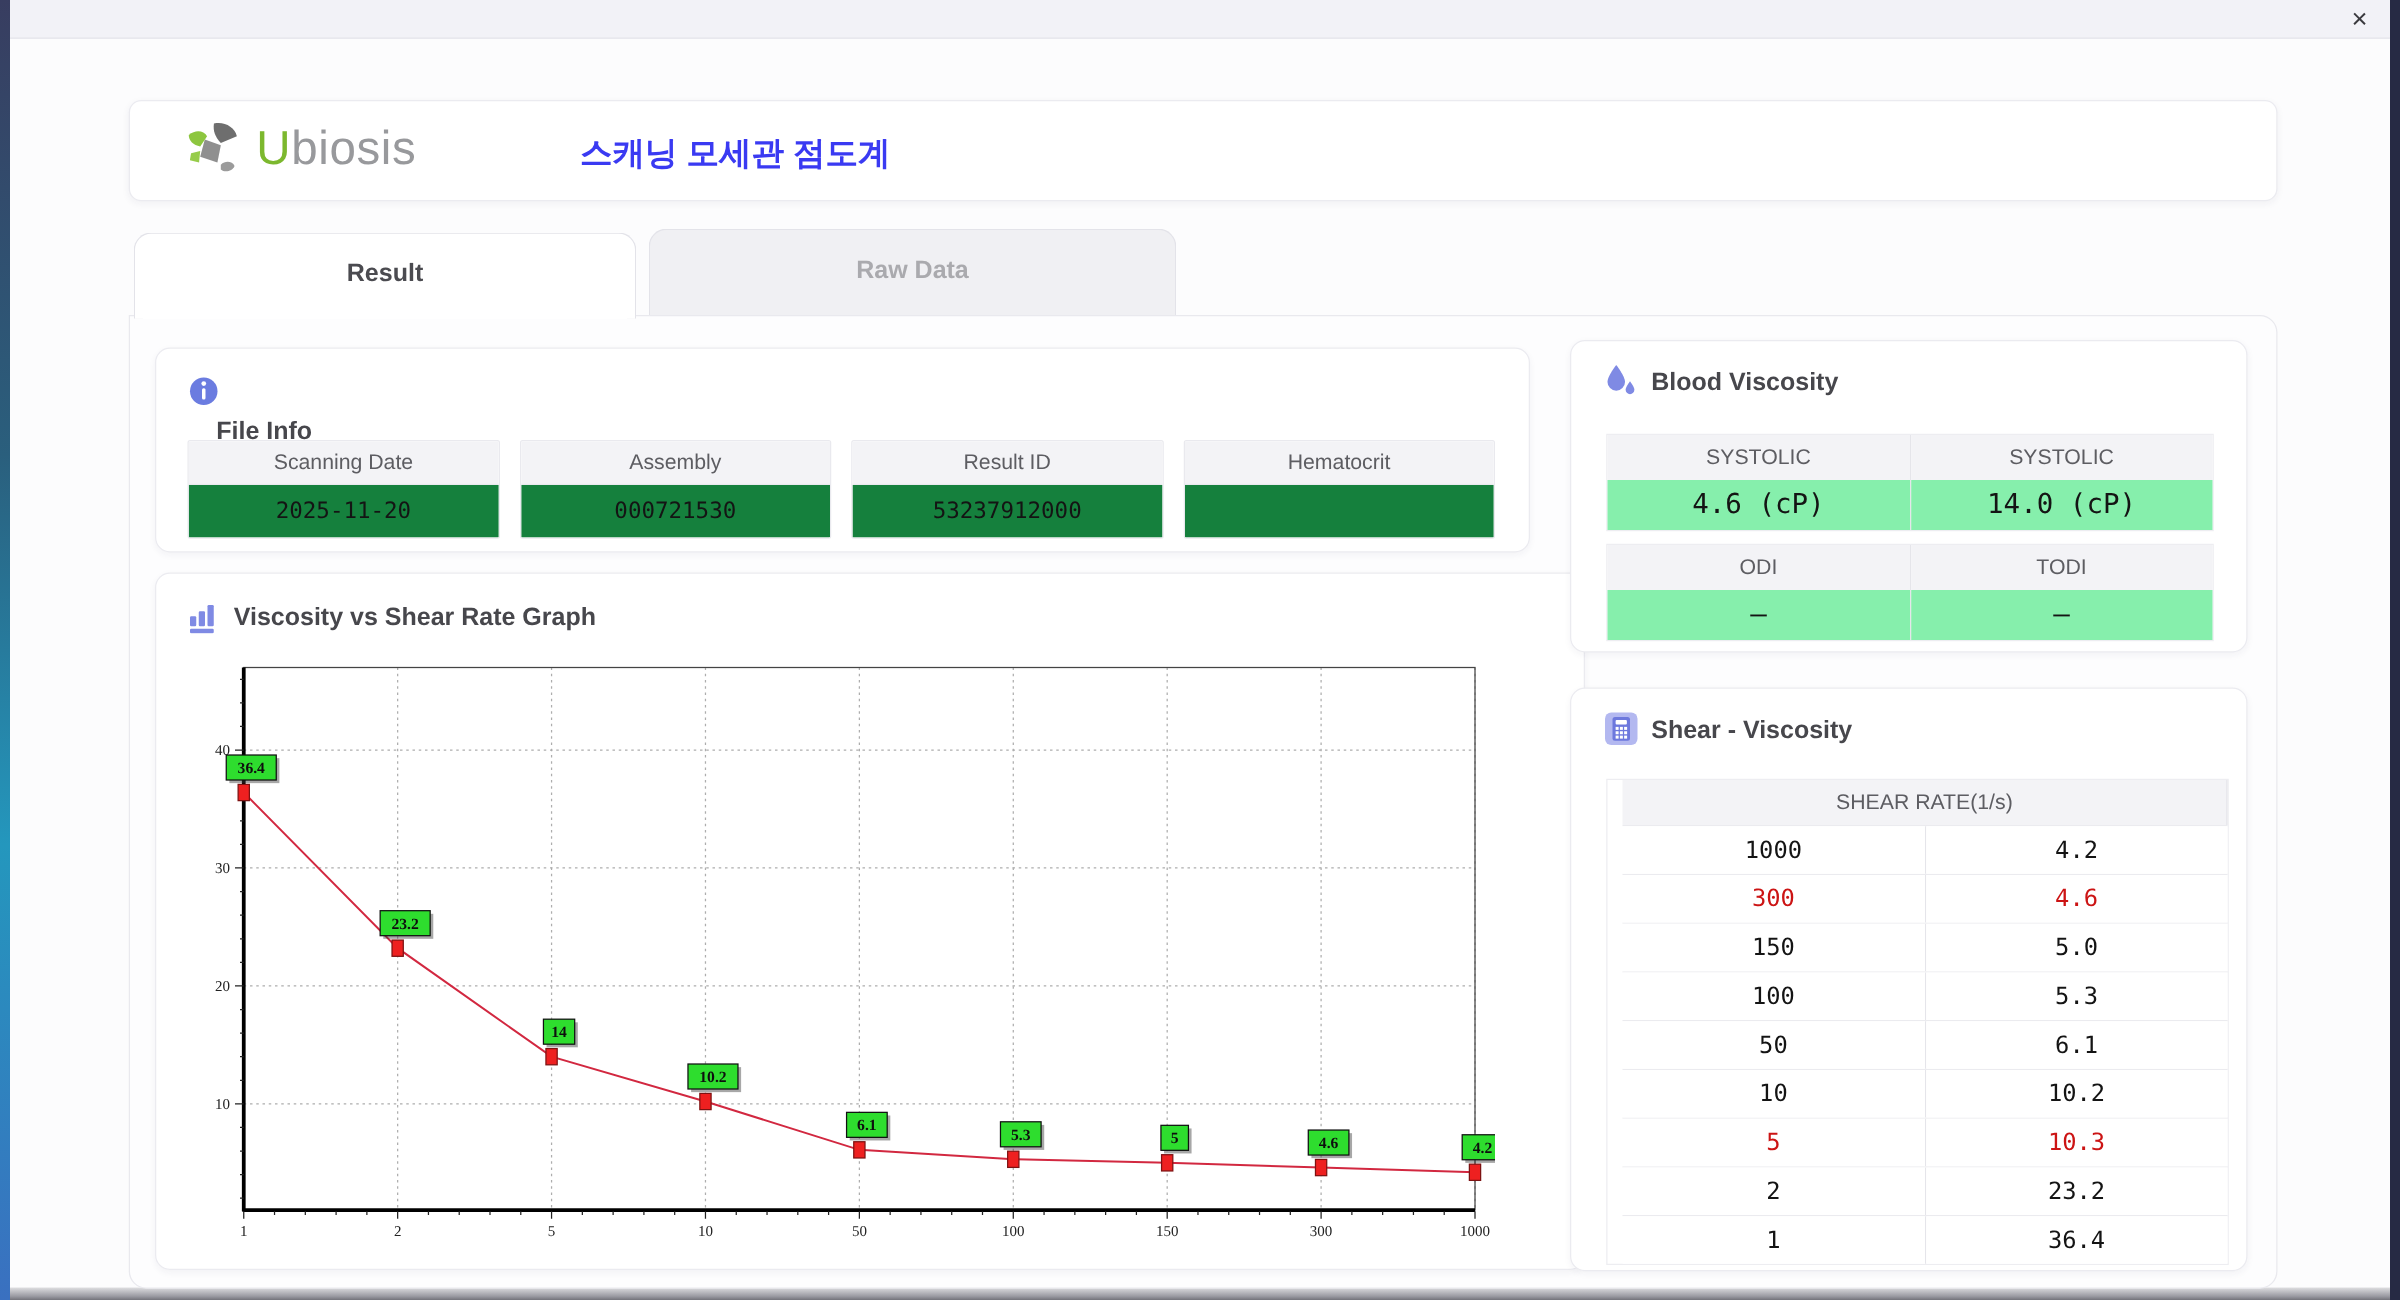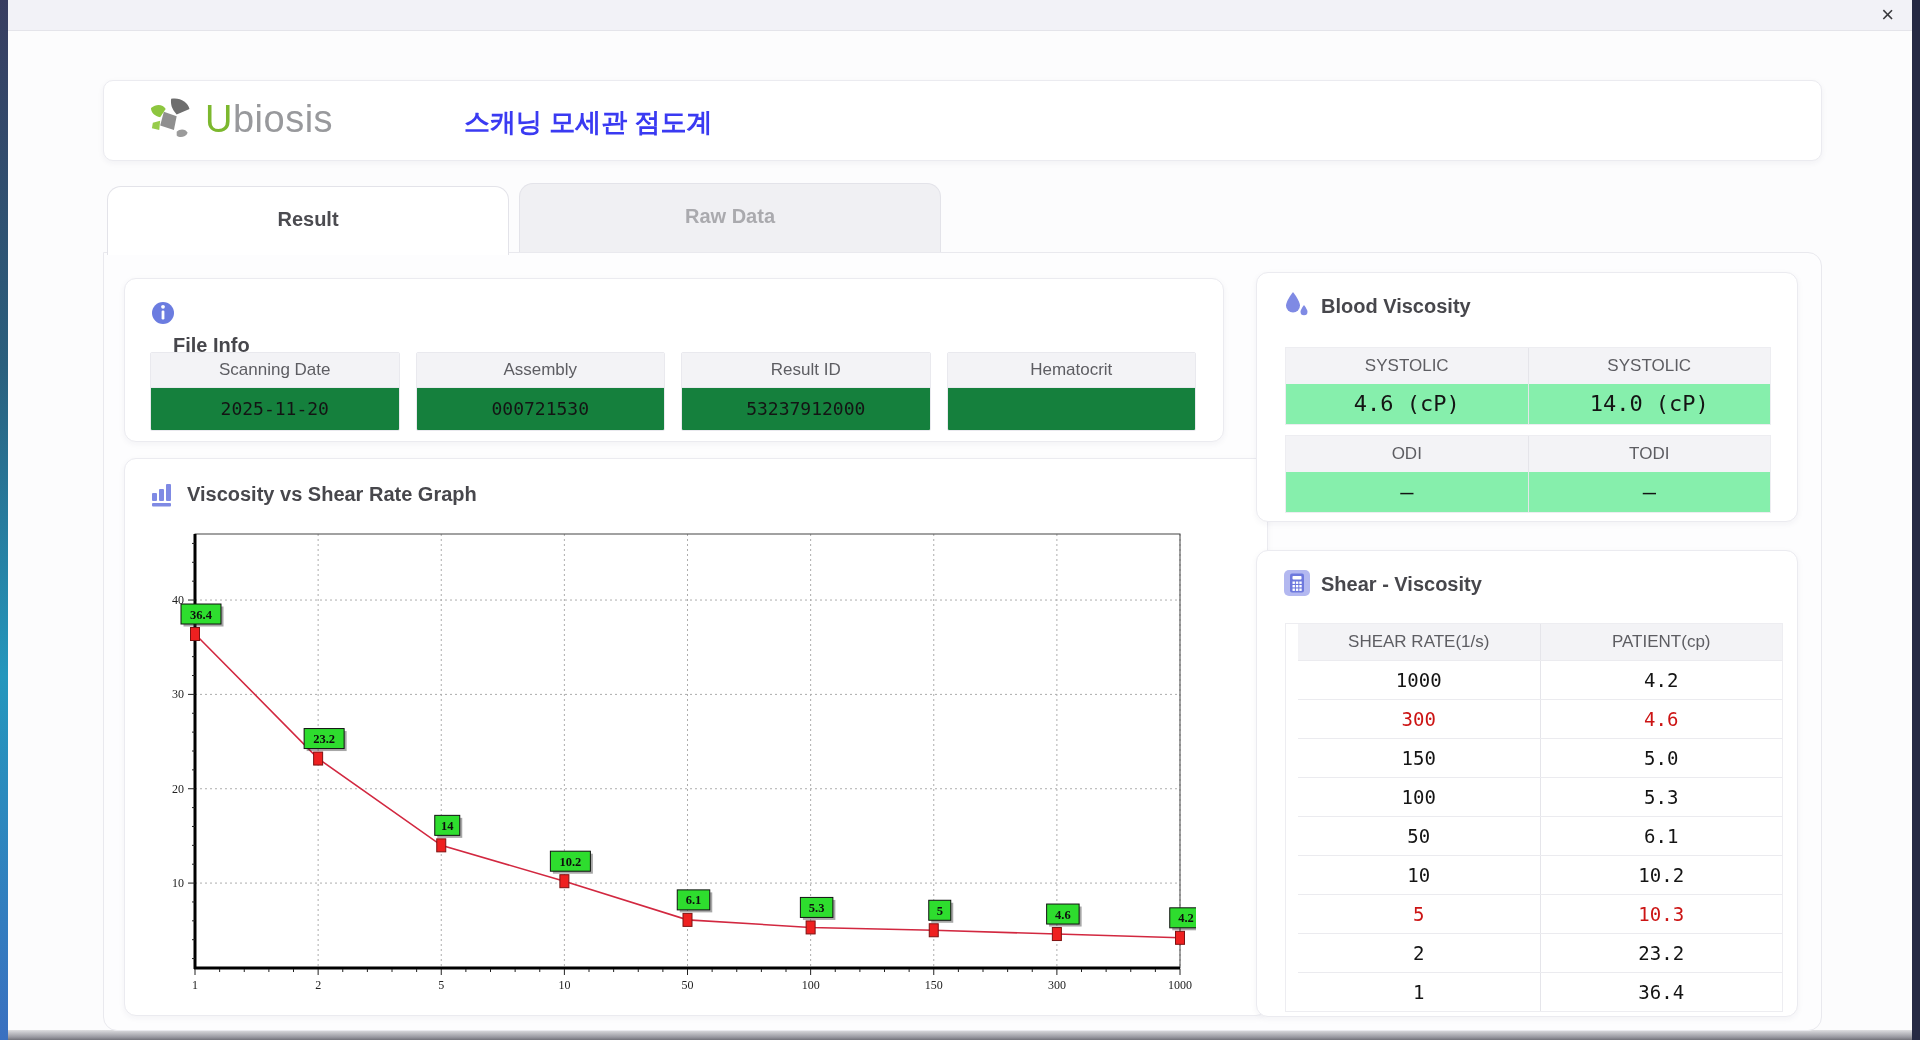--- a/index.html
+++ b/index.html
@@ -305,21 +305,20 @@
         <rect x="16.3" y="16" width="2.4" height="2.4"></rect>
       <rect x="9.5" y="19.5" width="2.4" height="2.4"></rect>
         <rect x="12.9" y="19.5" width="2.4" height="2.4"></rect>
         <rect x="16.3" y="19.5" width="2.4" height="2.4"></rect>
     </g>
   </svg>
   <div class="section-title" style="left:64px;top:22px;">Shear - Viscosity</div>
   <div id="shear-table">
       <div class="sh-row sh-head">
         <div class="sh-cell">SHEAR RATE(1/s)</div>
-        <div class="sh-cell">PATIENT(cp)</div>
       </div>
       <div class="sh-row">
         <div class="sh-cell">1000</div>
         <div class="sh-cell">4.2</div>
       </div>
       <div class="sh-row hl">
         <div class="sh-cell">300</div>
         <div class="sh-cell">4.6</div>
       </div>
       <div class="sh-row">

